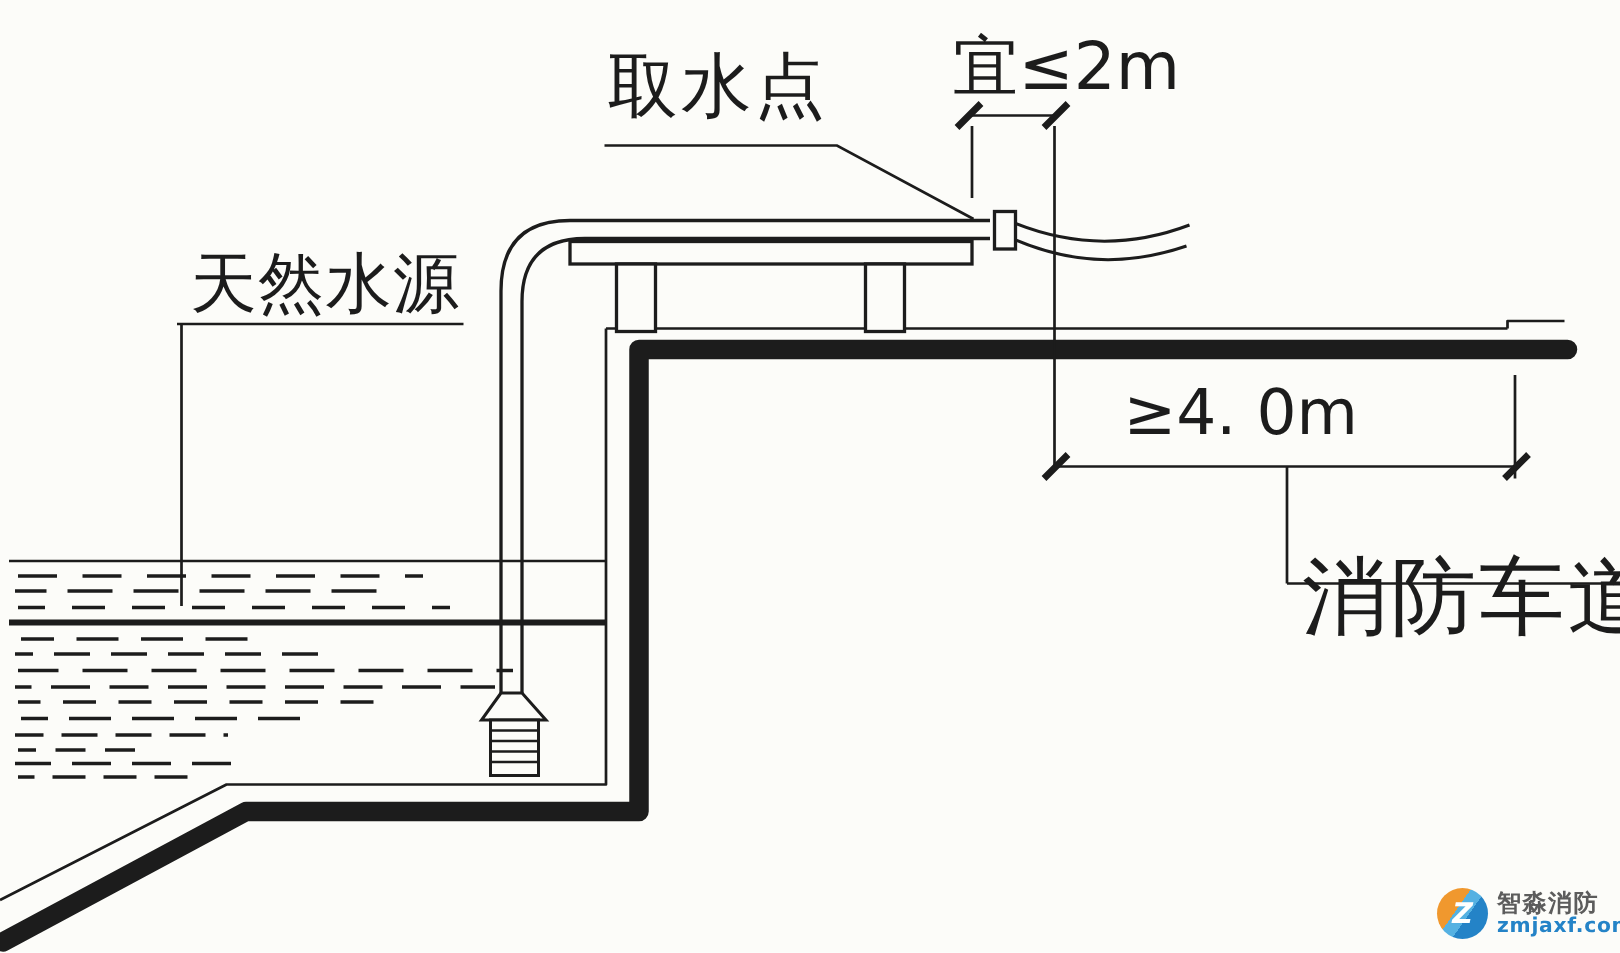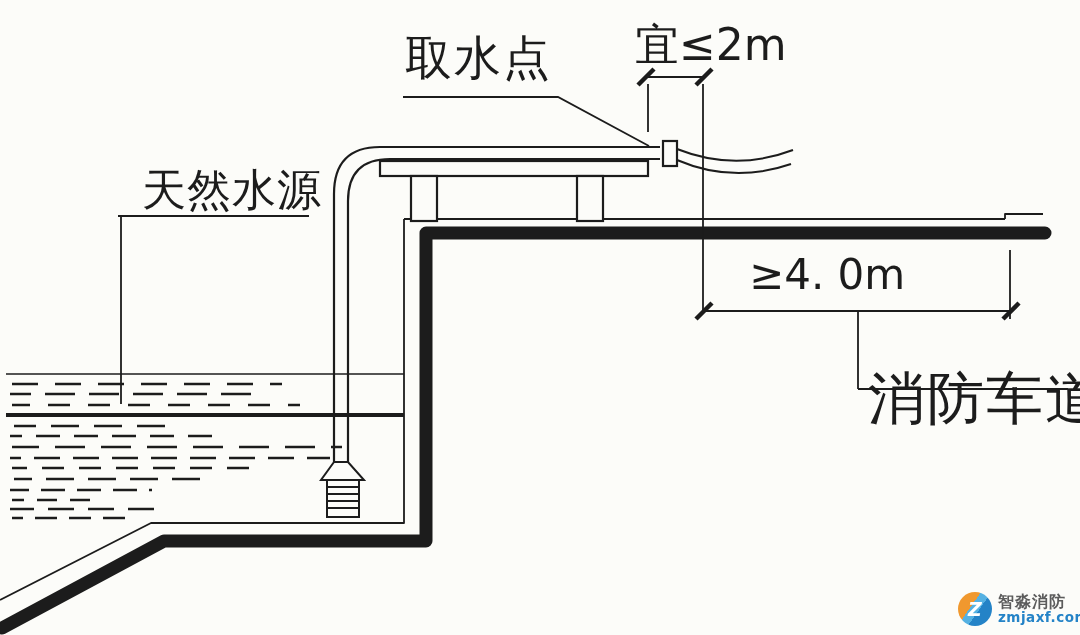--- a/index.html
+++ b/index.html
@@ -14,21 +14,21 @@
   .linework{position:absolute;left:0;top:0;z-index:1;}
   .lbl{
     position:absolute;z-index:2;
     color:var(--line-ink,#1c1c1c);
     white-space:nowrap;
     font-weight:500;
     line-height:1.05;
   }
   .lbl-intake{left:405px;top:33px;font-size:47px;letter-spacing:2px;}
   .lbl-dim2{left:611px;top:22px;font-size:44px;margin-left:24px;}
-  .lbl-source{left:127px;top:167px;font-size:44px;letter-spacing:1px;margin-left:15px;}
+  .lbl-source{left:127px;top:167px;font-size:44px;letter-spacing:1px;}
   .lbl-dim4{left:749px;top:253px;font-size:42px;}
   .lbl-lane{left:868px;top:331px;font-size:57px;letter-spacing:2px;margin-top:38px;}
 
   
   .truck{position:absolute;left:752px;top:58px;width:200px;height:180px;z-index:3;}
   .truck *{position:absolute;box-sizing:border-box;}
   .mirrors{left:0;top:0;width:200px;height:180px;}
   .beacon-blue{left:58px;top:12px;width:24px;height:15px;background:var(--beacon-blue,#2a3eae);border:2px solid #101010;border-radius:4px 4px 1px 1px;}
   .beacon-red{left:130px;top:11px;width:30px;height:16px;background:var(--beacon-red,#c23a44);border:2px solid #101010;border-radius:4px 4px 1px 1px;}
   .cab{left:39px;top:25px;width:132px;height:92px;background:var(--truck-red,#e13a2c);border:3px solid #141414;border-radius:9px 9px 2px 2px;}

